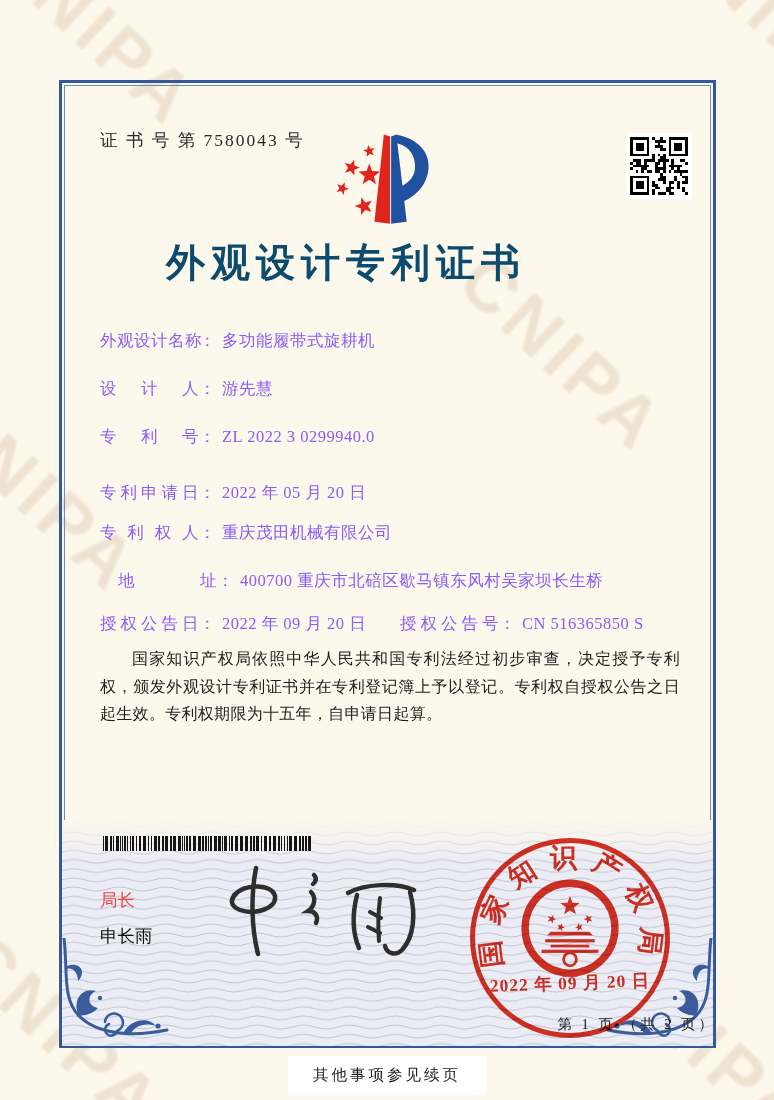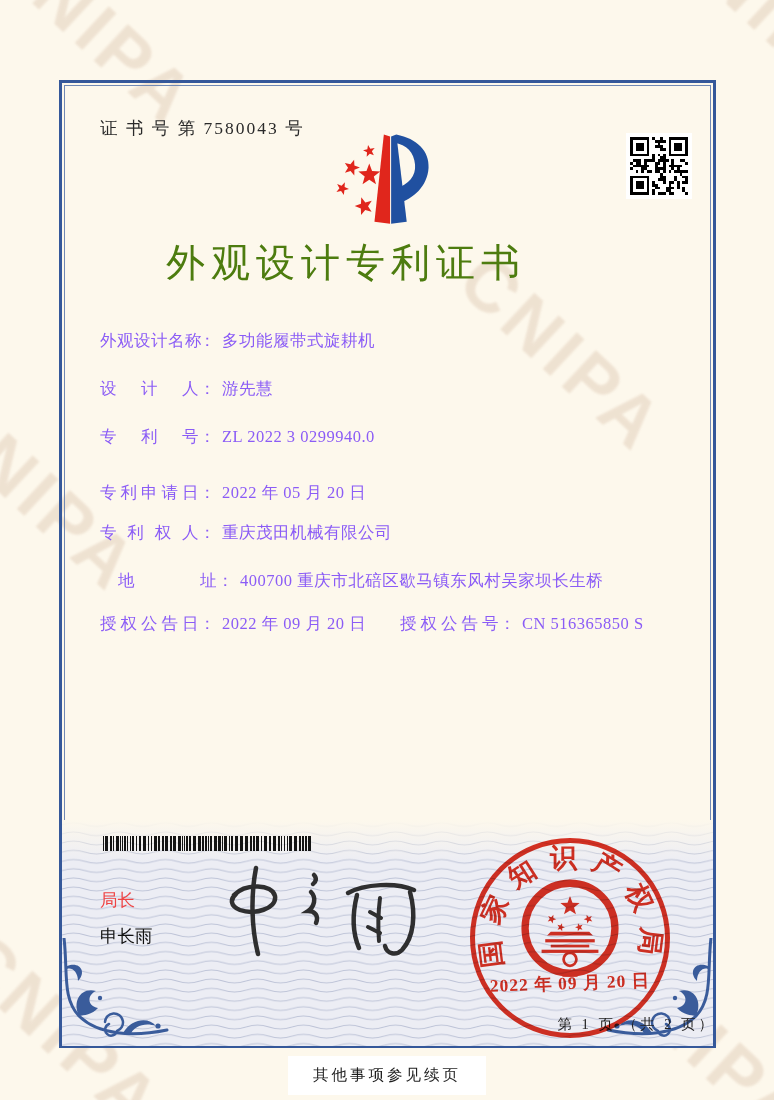--- a/index.html
+++ b/index.html
@@ -16,31 +16,31 @@
     font-weight:bold;font-size:72px;letter-spacing:6px;color:#d8bfa8;opacity:.38;
     transform:rotate(43deg);filter:blur(1.2px);white-space:nowrap;user-select:none;
   }
   
   .frame{
     position:absolute;left:59px;top:80px;width:657px;height:968px;
     border:3px solid #35589a;box-sizing:border-box;z-index:1;background:transparent;
   }
   .frame-in{position:absolute;inset:2px;border:1px solid #7189b5;}
   
-  .cert-no{left:100px;top:116px;font-size:17.5px;letter-spacing:2px;color:#2a2a2a;z-index:3;text-align:right;}
+  .cert-no{left:100px;top:128px;font-size:17.5px;letter-spacing:2px;color:#2a2a2a;z-index:3;text-align:right;}
   
   .qr-box{left:626px;top:133px;width:66px;height:66px;background:#fff;z-index:3;
     display:flex;align-items:center;justify-content:center;}
   .qr-box svg{width:58px;height:58px;}
   
   .logo{left:336px;top:124px;width:104px;height:104px;z-index:3;}
   
   .title{
     left:59px;top:236px;width:574px;text-align:center;z-index:3;
-    font-size:39px;font-weight:normal;letter-spacing:6px;color:#4d7c0f;
+    font-size:39px;font-weight:bold;letter-spacing:6px;color:#0c4a6e;
   }
   
   .row{position:absolute;left:100px;font-size:16.5px;color:#8b5cf6;z-index:3;letter-spacing:.5px;white-space:nowrap;}
   .flabel{display:inline-block;width:99px;text-align:justify;text-align-last:justify;}
   .colon{margin-right:6px;}
   .grant2{position:absolute;left:300px;top:0;white-space:nowrap;}
   
   .body-text{
     position:absolute;left:100px;top:645px;width:580px;z-index:3;
     font-size:16px;line-height:27.5px;text-align:justify;letter-spacing:.3px;color:#1d1d1d;
@@ -389,20 +389,21 @@
   <span class="flabel">地址</span><span class="colon">：</span><span class="fvalue">400700 重庆市北碚区歇马镇东风村吴家坝长生桥</span>
 </div>
 <div class="row" style="top:613px;">
   <span class="flabel">授权公告日</span><span class="colon">：</span><span class="fvalue">2022 年 09 月 20 日</span>
   <span class="grant2">
     <span class="flabel">授权公告号</span><span class="colon">：</span><span class="fvalue">CN 516365850 S</span>
   </span>
 </div>
 
 <div class="body-text">
+  <p>国家知识产权局依照中华人民共和国专利法经过初步审查，决定授予专利权，颁发外观设计专利证书并在专利登记簿上予以登记。专利权自授权公告之日起生效。专利权期限为十五年，自申请日起算。</p>
 </div>
 
 <svg id="barcode" class="abs barcode" width="208" height="15">
     <rect x="0" y="0" width="1" height="15" fill="#141414"></rect>
     <rect x="2" y="0" width="3" height="15" fill="#141414"></rect>
     <rect x="7" y="0" width="2" height="15" fill="#141414"></rect>
     <rect x="10" y="0" width="1" height="15" fill="#141414"></rect>
     <rect x="13" y="0" width="3" height="15" fill="#141414"></rect>
     <rect x="17" y="0" width="1" height="15" fill="#141414"></rect>
     <rect x="19" y="0" width="1" height="15" fill="#141414"></rect>

